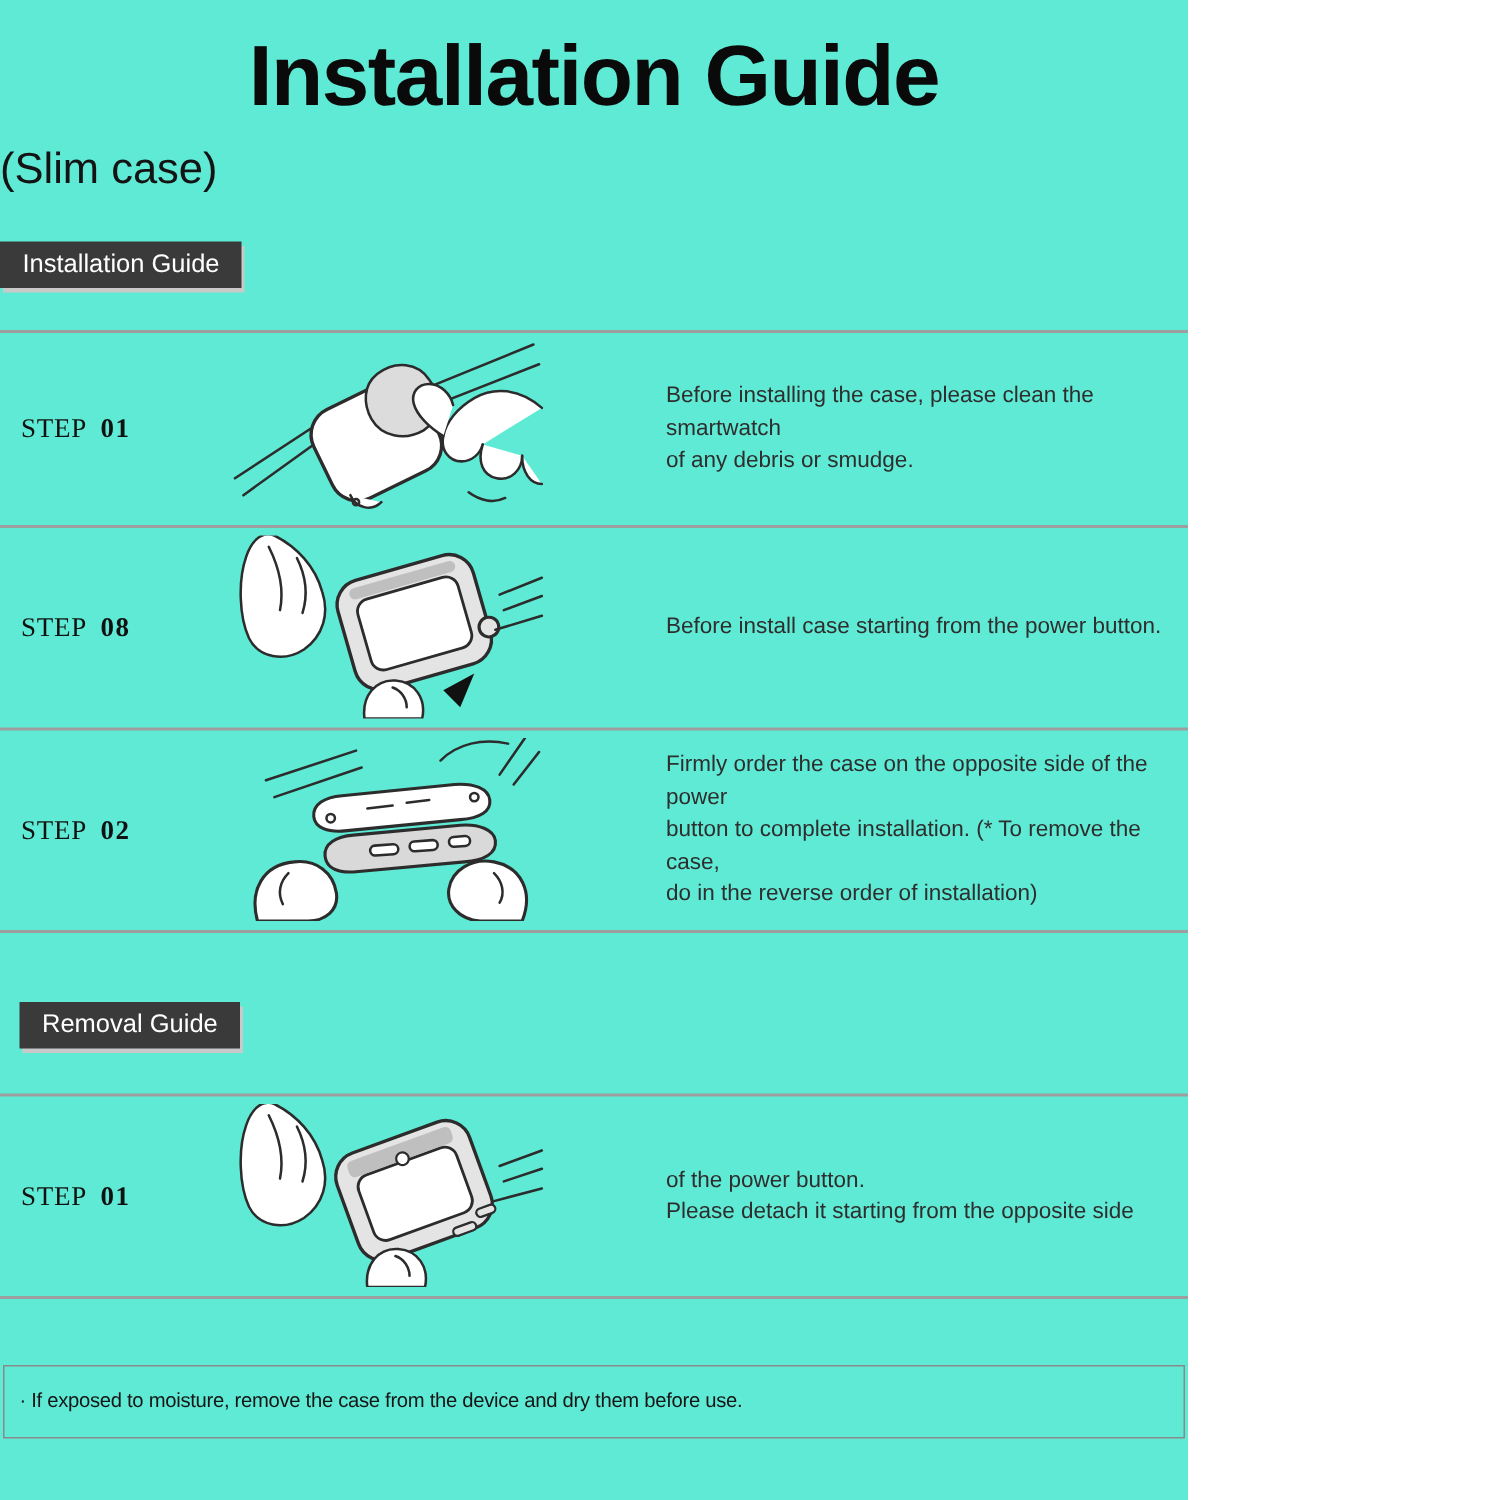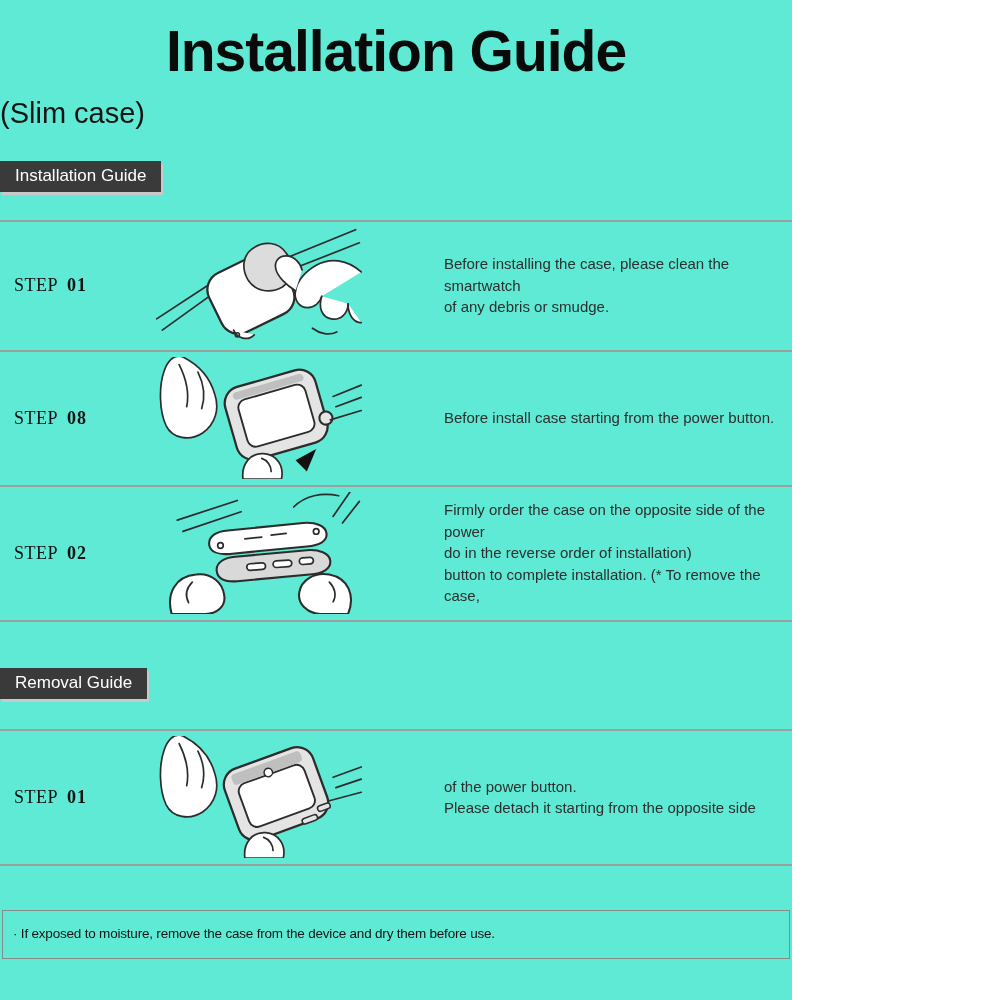--- a/index.html
+++ b/index.html
@@ -27,21 +27,21 @@
 
   .badge{
     display:inline-block;
     background:var(--badge-bg,#3a3a3a);
     color:var(--badge-text,#ffffff);
     font-size:17px;
     padding:5px 15px 6px 15px;
     box-shadow:2px 3px 0 0 #c9c9c9;
   }
   .badge-install{margin-top:31px;}
-  .badge-removal{margin-top:46px;}
+  .badge-removal{margin-top:46px;margin-left:13px;}
 
   .steps{margin-top:28px;border-bottom:2px solid var(--divider,#9e9e9e);}
   .steps-removal{margin-top:30px;}
 
   .step-row{
     display:flex;
     align-items:center;
     border-top:2px solid var(--divider,#9e9e9e);
     min-height:128px;
   }
@@ -184,22 +184,22 @@
               <rect x="154" y="70" width="15" height="7" rx="3.5" fill="#ffffff" transform="rotate(-4 161 73)"></rect>
               <path d="M18,130 C12,108 22,90 44,88 C60,86 72,96 74,110 C76,122 66,130 54,130 Z" fill="#ffffff" stroke-width="2.2"></path>
               <path d="M206,130 C214,110 206,92 186,88 C170,85 156,94 154,107 C152,119 162,129 176,130 Z" fill="#ffffff" stroke-width="2.2"></path>
               <path d="M40,96 C34,102 32,110 36,118"></path>
               <path d="M186,96 C192,102 194,110 190,117"></path>
             </g>
           </svg>
         </div>
         <div class="step-desc">
           <div>Firmly order the case on the opposite side of the power</div>
+          <div>button to complete installation. (* To remove the case,</div>
           <div>do in the reverse order of installation)</div>
-          <div>button to complete installation. (* To remove the case,</div>
         </div>
       </div>
     </div>
 
     
     <div class="badge badge-removal">Removal Guide</div>
 
     <div class="steps steps-removal">
       <div class="step-row tall">
         <div class="step-label">

